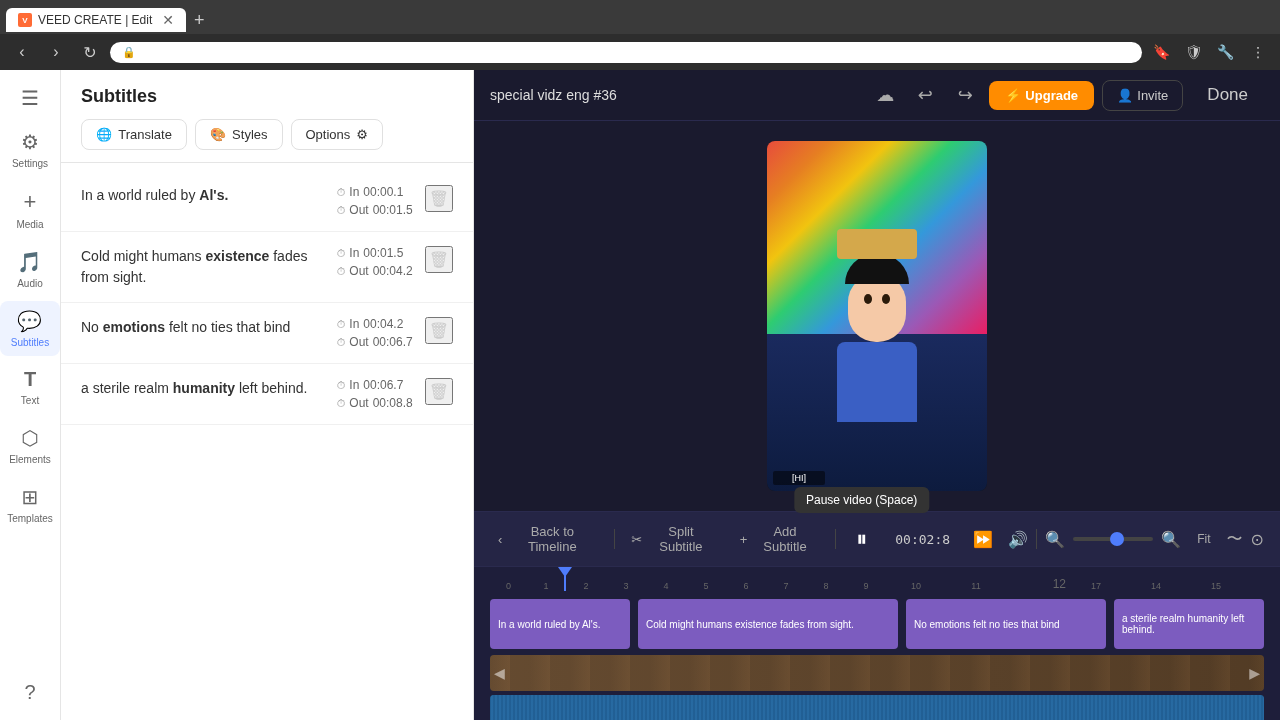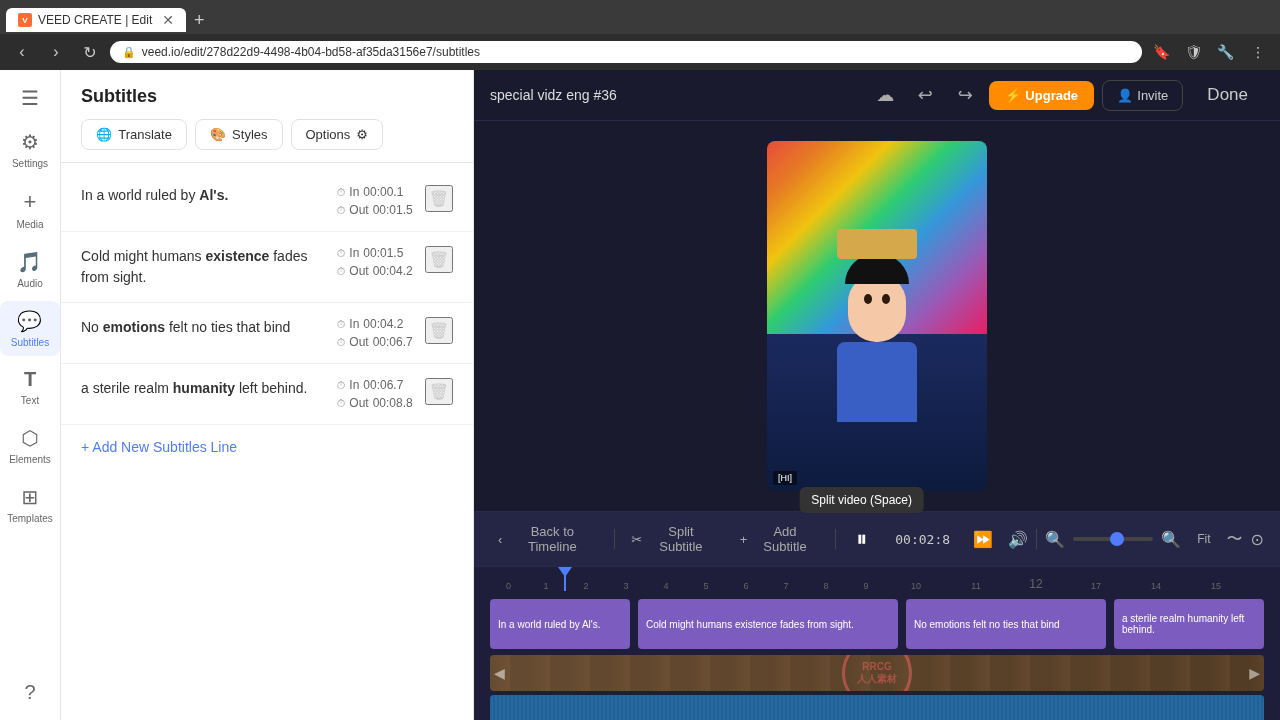--- a/index.html
+++ b/index.html
@@ -123,21 +123,20 @@
       <span class="tab-close">✕</span>
     </div>
     <button class="browser-tab-new">+</button>
   </div>
   <div class="browser-nav">
     <button class="nav-btn">‹</button>
     <button class="nav-btn">›</button>
     <button class="nav-btn">↻</button>
     <div class="address-bar">
       <span class="lock-icon">🔒</span>
-      <span>veed.io/edit/278d22d9-4498-4b04-bd58-af35da3156e7/subtitles</span>
     </div>
     <div class="nav-icons">
       <button class="nav-icon-btn">🔖</button>
       <button class="nav-icon-btn">🛡</button>
       <button class="nav-icon-btn">🔧</button>
       <button class="nav-icon-btn">⋮</button>
     </div>
   </div>
 </div>
 
@@ -270,23 +269,20 @@
           </div>
           <div class="timing-row">
             <span class="timing-icon">⏱</span>
             <span>Out</span>
             <span>00:08.8</span>
           </div>
         </div>
         <button class="delete-btn">🗑</button>
       </div>
 
-      <div class="add-subtitle-line">
-        <span>+ Add New Subtitles Line</span>
-      </div>
     </div>
   </div>
 
   <div class="right-panel">
 
     <div class="right-header">
       <span class="project-name">special vidz eng #36</span>
       <div class="header-actions">
         <button class="header-icon-btn">☁</button>
         <button class="header-icon-btn">↩</button>
@@ -323,21 +319,21 @@
                 </div>
               </div>
 
               <div style="width:80px;height:80px;background:#3a5fc4;border-radius:8px 8px 0 0;margin:0 auto;"></div>
             </div>
 
             <div style="position:absolute;top:-105px;left:50%;transform:translateX(-50%);width:80px;height:30px;background:#d4a84b;border-radius:4px;"></div>
           </div>
 
 
-          <div style="position:absolute;bottom:6px;left:6px;background:rgba(0,0,0,0.5);color:white;font-size:9px;padding:2px 5px;border-radius:2px;">[HI]</div>
+          <div style="position:absolute;bottom:6px;left:6px;background:rgba(0,0,0,0.5);color:white;font-size:9px;padding:2px 19px;border-radius:2px;">[HI]</div>
         </div>
       </div>
     </div>
 
     <div class="timeline-area">
 
       <div class="timeline-controls">
         <button class="timeline-btn">
           <span>‹</span>
           <span>Back to Timeline</span>
@@ -347,21 +343,21 @@
           <span>✂</span>
           <span>Split Subtitle</span>
         </button>
         <button class="timeline-btn">
           <span>+</span>
           <span>Add Subtitle</span>
         </button>
         <div class="timeline-separator"></div>
 
         <div style="position:relative;">
-          <div class="tooltip-overlay" style="bottom:44px;left:50%;transform:translateX(-50%);white-space:nowrap;">Split video (Space)</div>
+          <div class="tooltip-overlay" style="bottom:44px;left:50%;transform:translateX(-50%);white-space:nowrap;">Pause video (Space)</div>
           <button class="play-btn">⏸</button>
         </div>
         <span class="time-display">00:02:8</span>
         <button class="play-btn" style="font-size:16px;color:#aaa;">⏩</button>
         <div class="timeline-right">
           <button class="volume-btn">🔊</button>
           <div class="timeline-separator"></div>
           <button class="volume-btn">🔍</button>
           <div class="zoom-slider">
             <div class="zoom-track">
@@ -386,21 +382,21 @@
             <span style="font-size:9px;color:#666;width:40px;text-align:center;">2</span>
             <span style="font-size:9px;color:#666;width:40px;text-align:center;">3</span>
             <span style="font-size:9px;color:#666;width:40px;text-align:center;">4</span>
             <span style="font-size:9px;color:#666;width:40px;text-align:center;">5</span>
             <span style="font-size:9px;color:#666;width:40px;text-align:center;">6</span>
             <span style="font-size:9px;color:#666;width:40px;text-align:center;">7</span>
             <span style="font-size:9px;color:#666;width:40px;text-align:center;">8</span>
             <span style="font-size:9px;color:#666;width:40px;text-align:center;">9</span>
             <span style="font-size:9px;color:#666;width:60px;text-align:center;">10</span>
             <span style="font-size:9px;color:#666;width:60px;text-align:center;">11</span>
-            <span style="font-size:12px;color:#666;width:60px;text-align:center;">12</span>
+            <span style="font-size:12px;color:#666;width:60px;text-align:right;">12</span>
             <span style="font-size:9px;color:#666;width:60px;text-align:center;">17</span>
             <span style="font-size:9px;color:#666;width:60px;text-align:center;">14</span>
             <span style="font-size:9px;color:#666;width:60px;text-align:center;">15</span>
           </div>
         </div>
       </div>
 
       <div class="timeline-tracks">
 
         <div class="subtitle-track">
@@ -418,23 +414,20 @@
           <div style="width:4px;"></div>
           <div class="track-clip clip-4">
             <span>a sterile realm humanity left behind.</span>
           </div>
         </div>
 
         <div style="position:relative;margin-bottom:4px;">
           <div class="video-track" style="width:100%;">
             <div class="video-track-overlay"></div>
 
-            <div class="watermark">
-              <div class="watermark-circle">RRCG<br>人人素材</div>
-            </div>
 
             <div style="position:absolute;left:4px;top:50%;transform:translateY(-50%);color:rgba(255,255,255,0.5);font-size:14px;">◀</div>
             <div style="position:absolute;right:4px;top:50%;transform:translateY(-50%);color:rgba(255,255,255,0.5);font-size:14px;">▶</div>
           </div>
         </div>
 
         <div class="audio-track" style="width:100%;">
           <div class="audio-waveform"></div>
         </div>
       </div>

